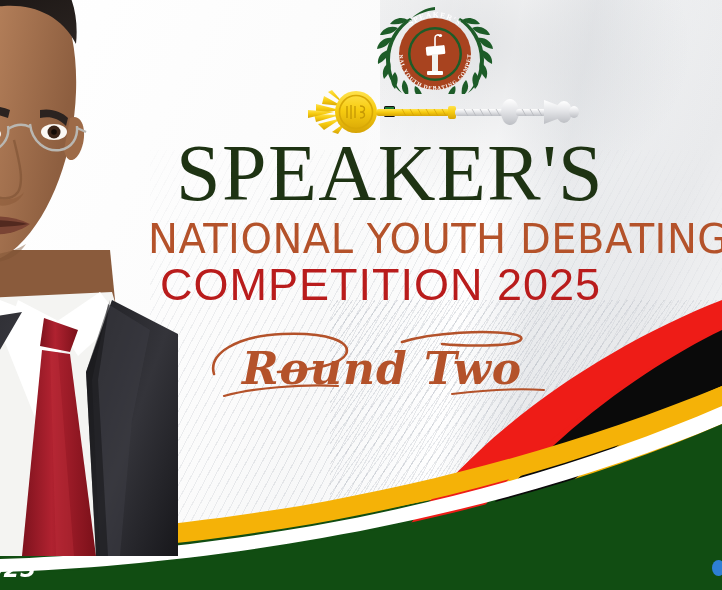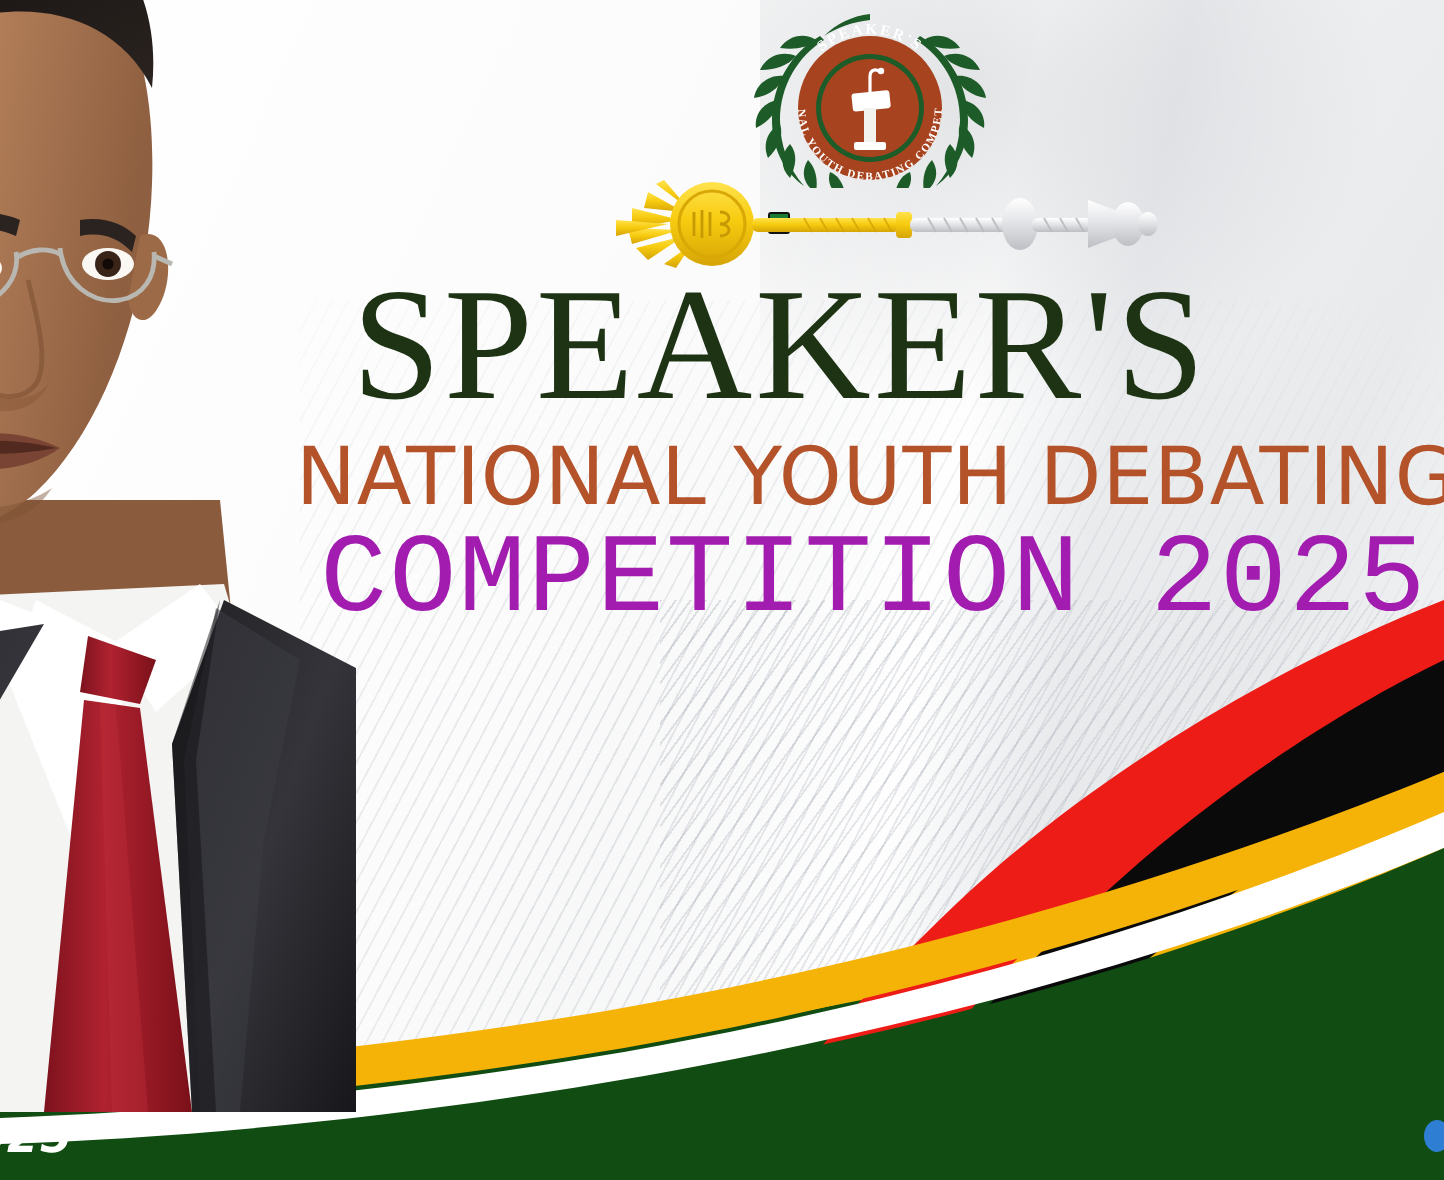--- a/index.html
+++ b/index.html
@@ -82,25 +82,25 @@
     position:absolute;left:148px;top:219px;
     font-family:"DejaVu Sans","Liberation Sans",sans-serif;
     font-size:40px;line-height:1;
     font-weight:400;
     letter-spacing:.5px;
     color:#b4522a;
     white-space:nowrap;
   }
   .line-competition{
     position:absolute;left:160px;top:262px;
-    font-family:Liberation Mono, monospace;
-    font-size:56px;line-height:1;
+    font-family:Liberation Sans, sans-serif;
+    font-size:45px;line-height:1;
     font-weight:400;
     letter-spacing:1px;
-    color:#a21caf;
+    color:#b91c1c;
     white-space:nowrap;
   }
 
   
   .round-two{
     position:absolute;left:206px;top:328px;width:350px;height:76px;
   }
   .round-two svg{display:block;overflow:visible;}
 
   
@@ -384,17 +384,29 @@
       <ellipse cx="276" cy="28" rx="5" ry="6" fill="url(#silverG)"></ellipse>
     </svg>
   </div>
 
   <div class="title-wrap">
     <div class="line-speakers">SPEAKER'S</div>
     <div class="line-national">NATIONAL YOUTH DEBATING</div>
     <div class="line-competition">COMPETITION 2025</div>
   </div>
 
+  <div class="round-two">
+    <svg width="350" height="76" viewBox="0 0 350 76">
+
+      <g fill="none" stroke="#b4522a" stroke-linecap="round">
+        <path d="M8 46 C2 26 30 8 76 6 C122 4 146 14 140 26 C135 36 108 42 72 44" stroke-width="2.6"></path>
+        <path d="M18 68 C46 60 96 56 132 58" stroke-width="2.2"></path>
+        <path d="M196 14 C228 4 282 2 306 6 C320 8 318 14 302 16 C286 18 256 18 236 16" stroke-width="2.6"></path>
+        <path d="M246 66 C280 62 312 60 338 62" stroke-width="2"></path>
+      </g>
+      <text x="36" y="56" font-family="'DejaVu Serif','Liberation Serif',serif" font-size="44" font-style="italic" font-weight="700" fill="#b4522a" letter-spacing="1">Round Two</text>
+    </svg>
+  </div>
 
   <div class="band-year">025</div>
   <div class="corner-dot"></div>
 
 </div>
 
 </body></html>

